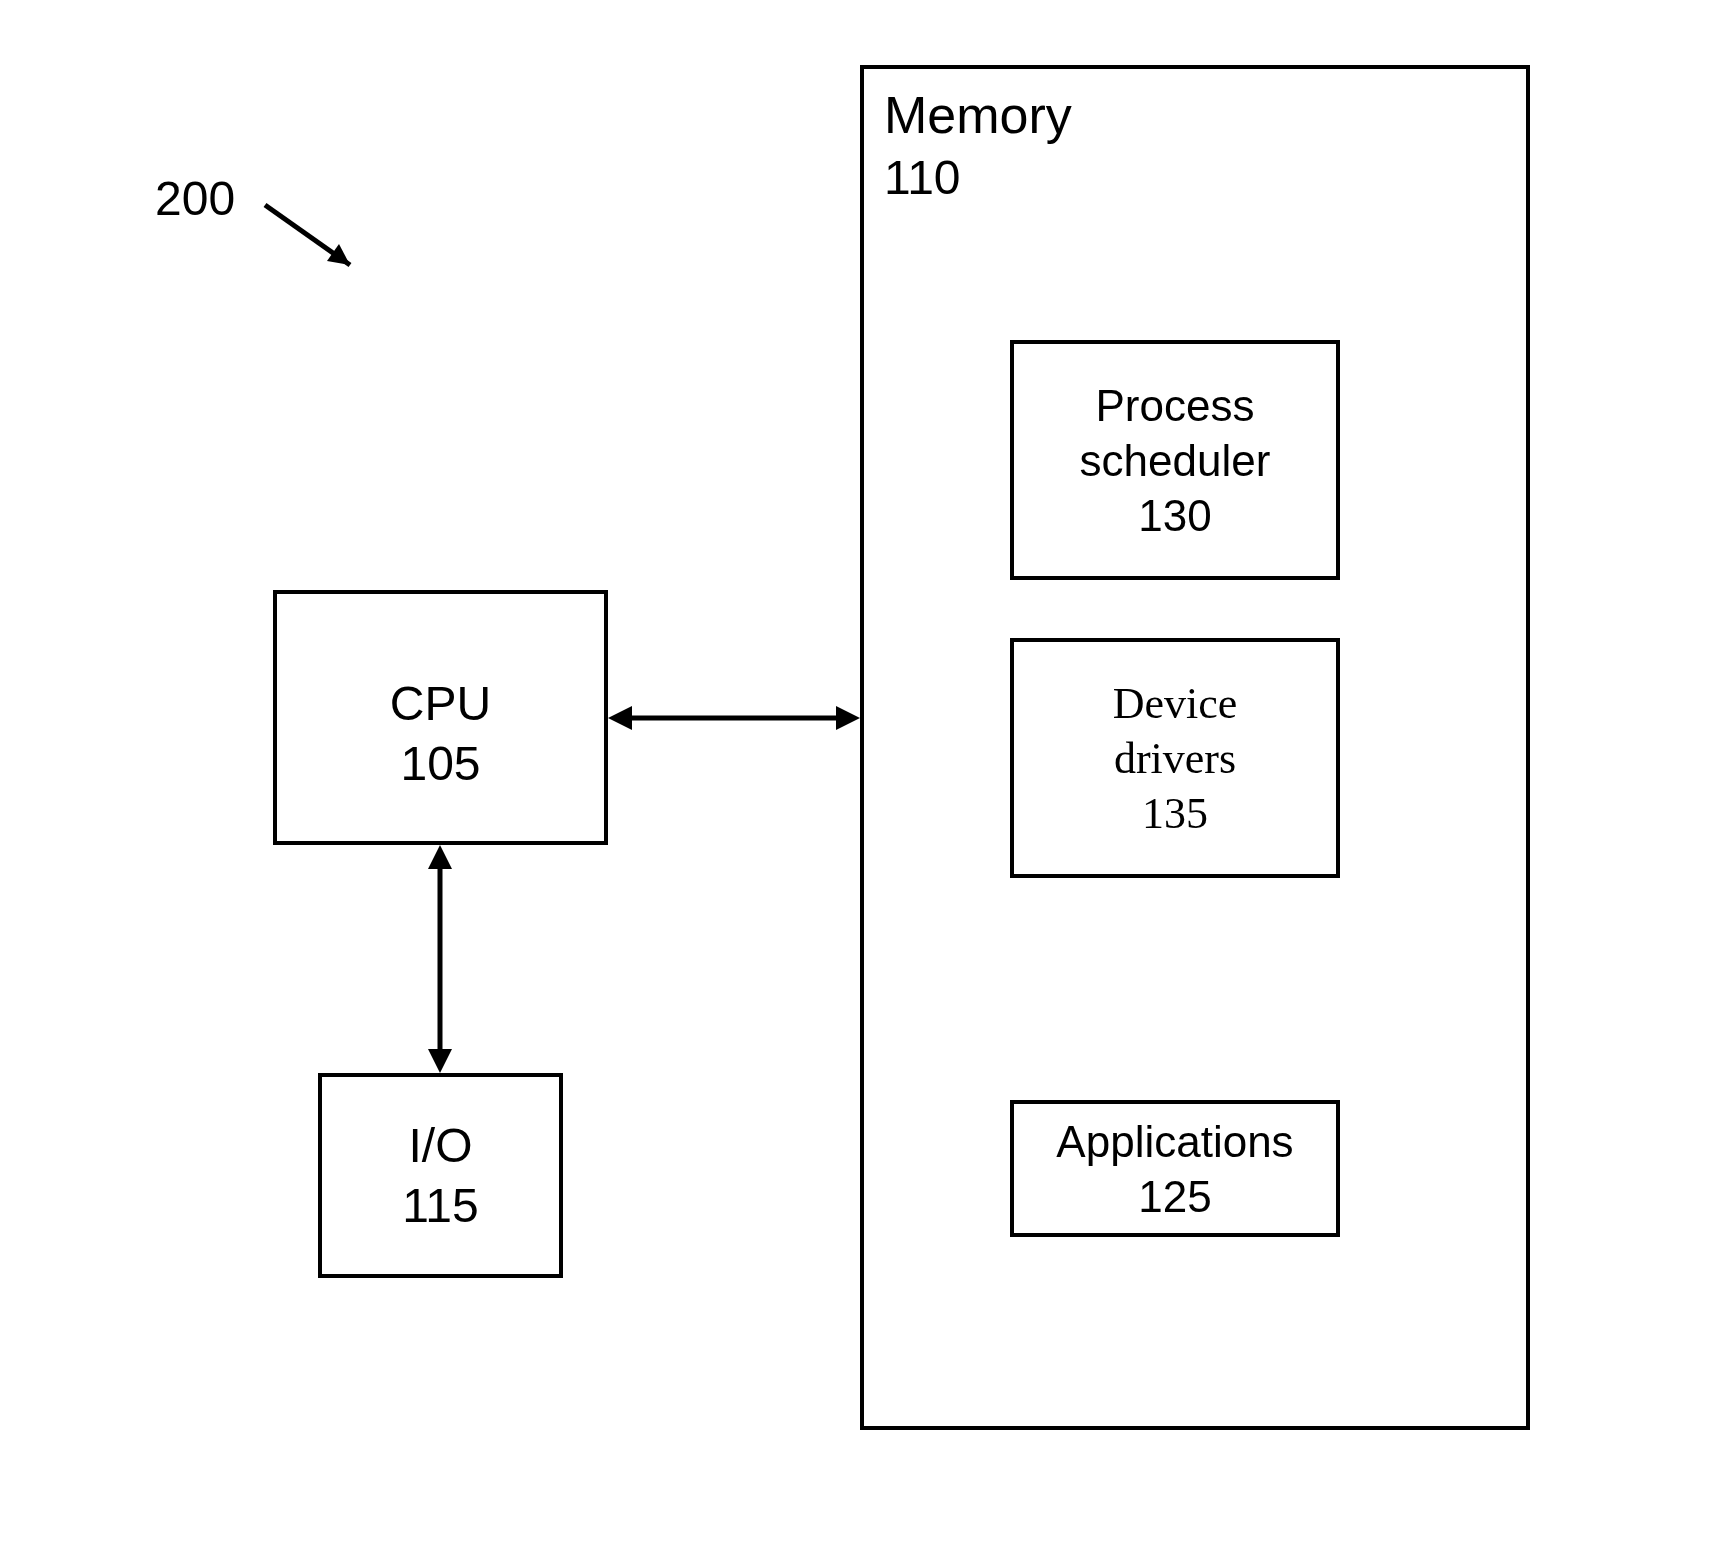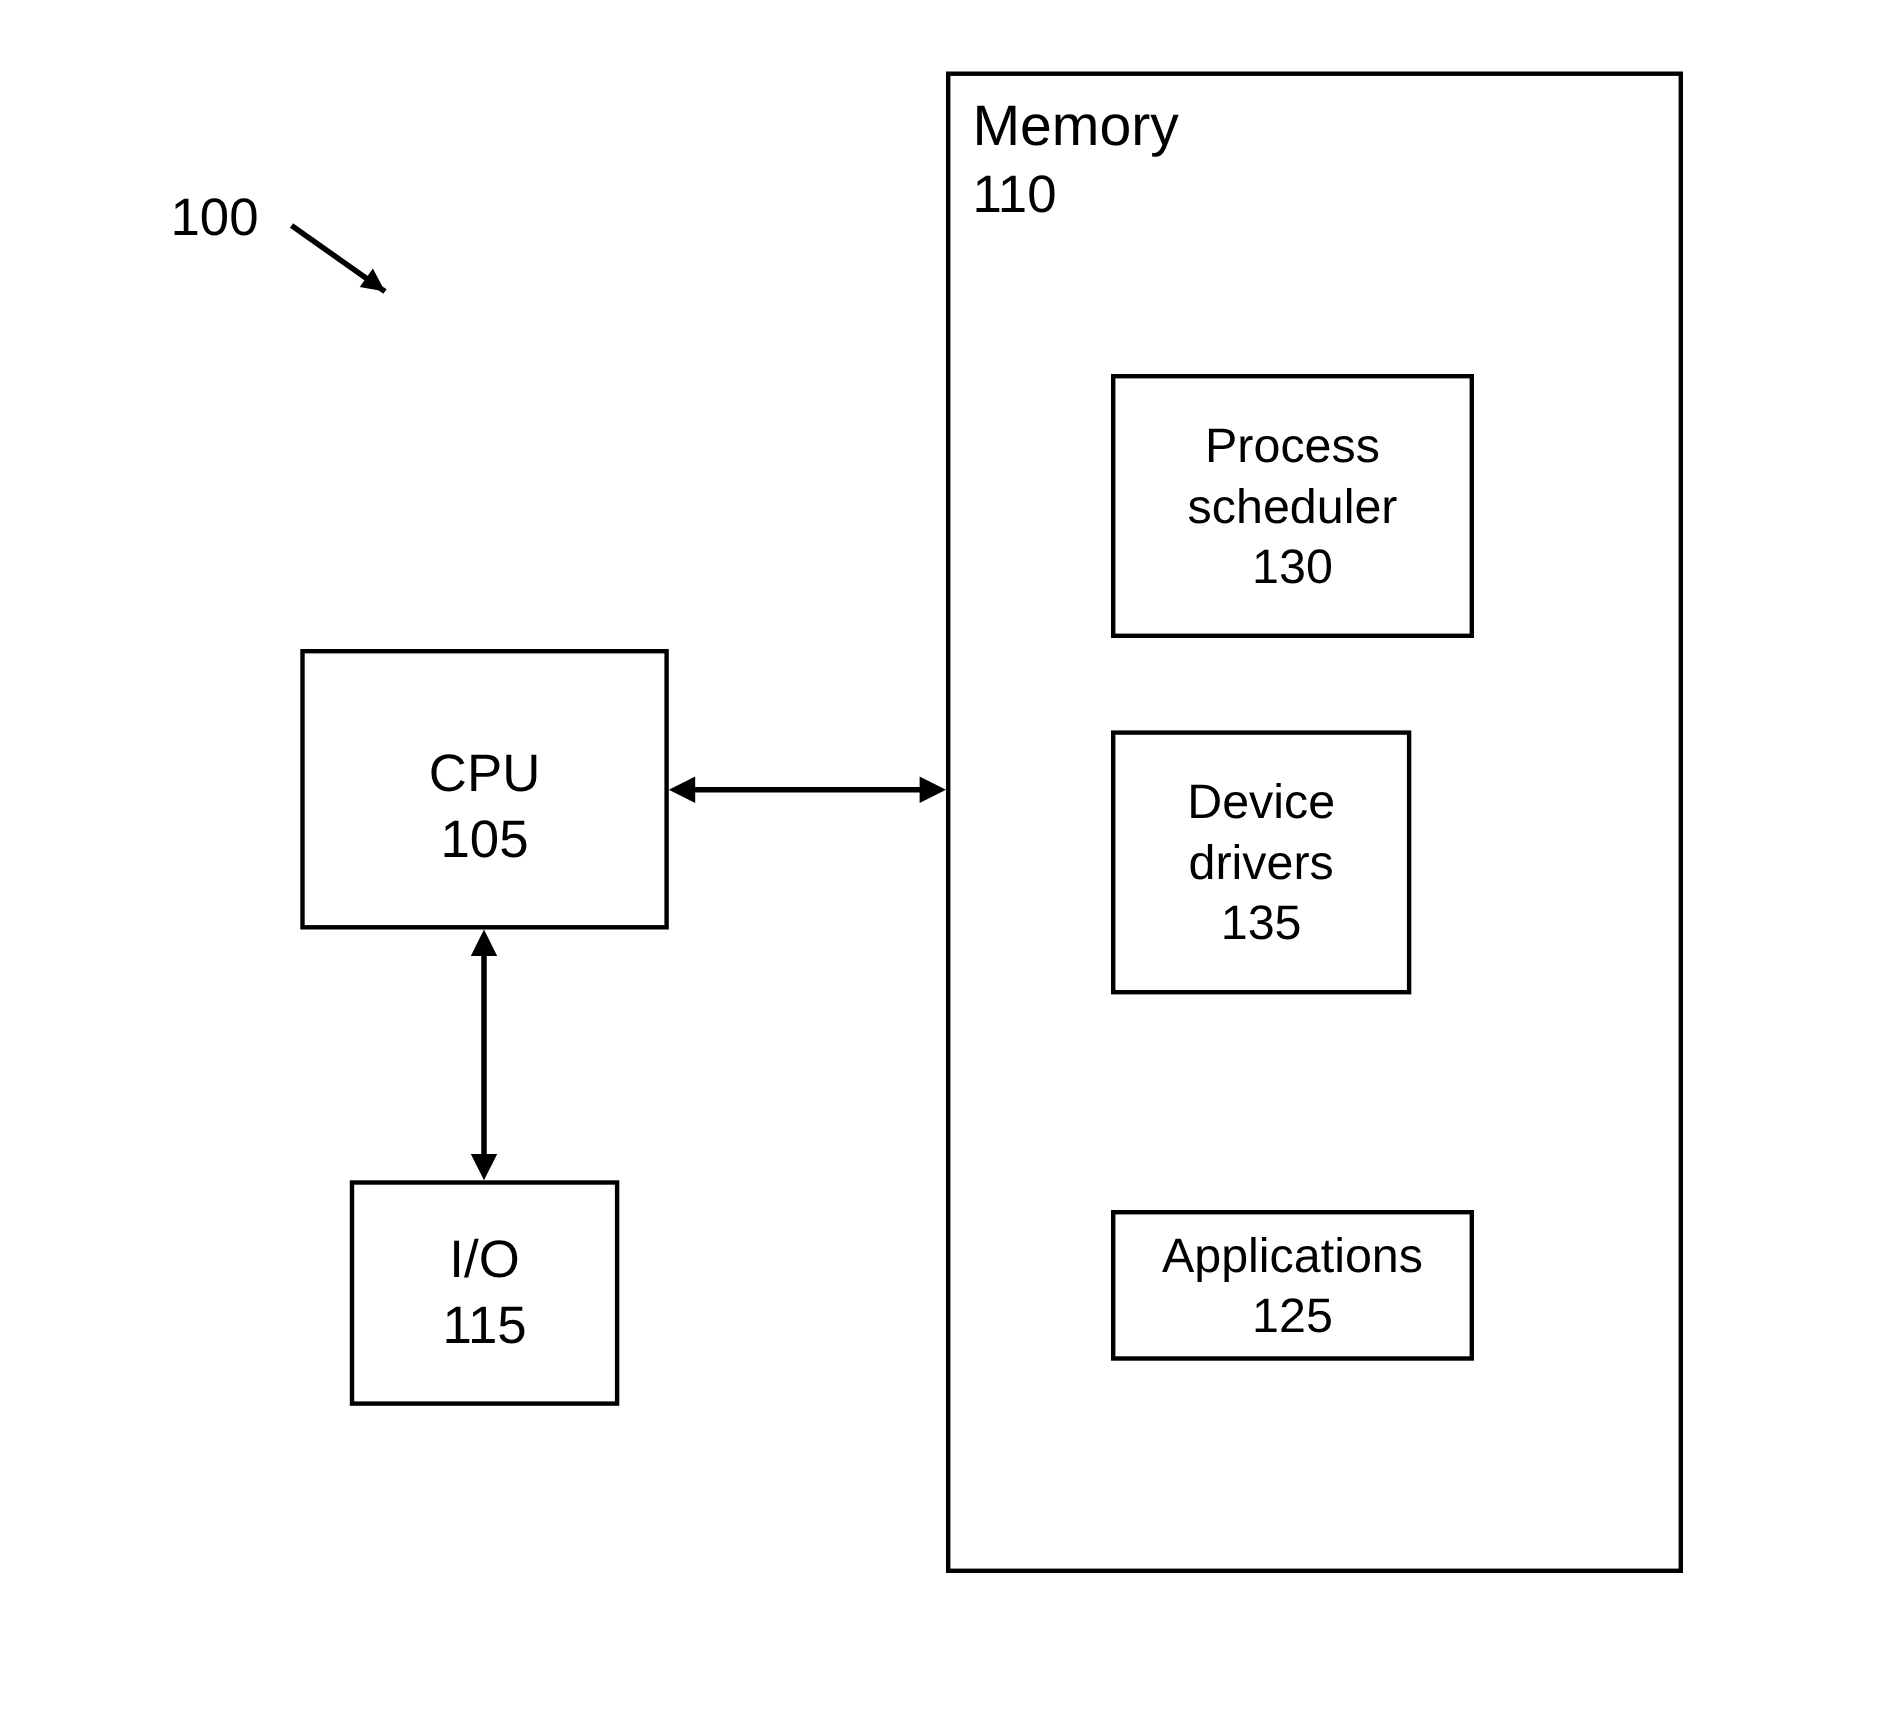--- a/index.html
+++ b/index.html
@@ -45,21 +45,21 @@
   .arrow-svg {
     position: absolute;
     overflow: visible;
   }
 </style>
 </head>
 <body>
 <div class="canvas">
 
   <div class="ref" style="left:155px; top:175px;">
-    <span>100</span>
+    <span>200</span>
   </div>
   <svg class="arrow-svg" style="left:255px; top:195px;" width="120" height="90">
     <line x1="10" y1="10" x2="95" y2="70" stroke="#000" stroke-width="5"></line>
     <polygon points="95,70 72,66 84,49" fill="#000"></polygon>
   </svg>
 
   <div class="box" style="left:273px; top:590px; width:335px; height:255px;">
     <span class="label-line" style="font-size:48px;margin-top:32px;">CPU</span>
     <span class="label-line" style="font-size:48px;">105</span>
   </div>
@@ -86,21 +86,21 @@
     <span class="label-line" style="font-size:48px;">110</span>
   </div>
 
 
   <div class="box" style="left:1010px; top:340px; width:330px; height:240px;">
     <span class="label-line" style="font-size:44px;">Process</span>
     <span class="label-line" style="font-size:44px;">scheduler</span>
     <span class="label-line" style="font-size:44px;">130</span>
   </div>
 
-  <div class="box" style="left:1010px; top:664px; width:273px; height:240px;">
+  <div class="box" style="left:1010px; top:638px; width:330px; height:240px;font-family:Liberation Serif, serif;">
     <span class="label-line" style="font-size:44px;">Device</span>
     <span class="label-line" style="font-size:44px;">drivers</span>
     <span class="label-line" style="font-size:44px;">135</span>
   </div>
 
   <div class="box" style="left:1010px; top:1100px; width:330px; height:137px;">
     <span class="label-line" style="font-size:44px;">Applications</span>
     <span class="label-line" style="font-size:44px;">125</span>
   </div>
 

